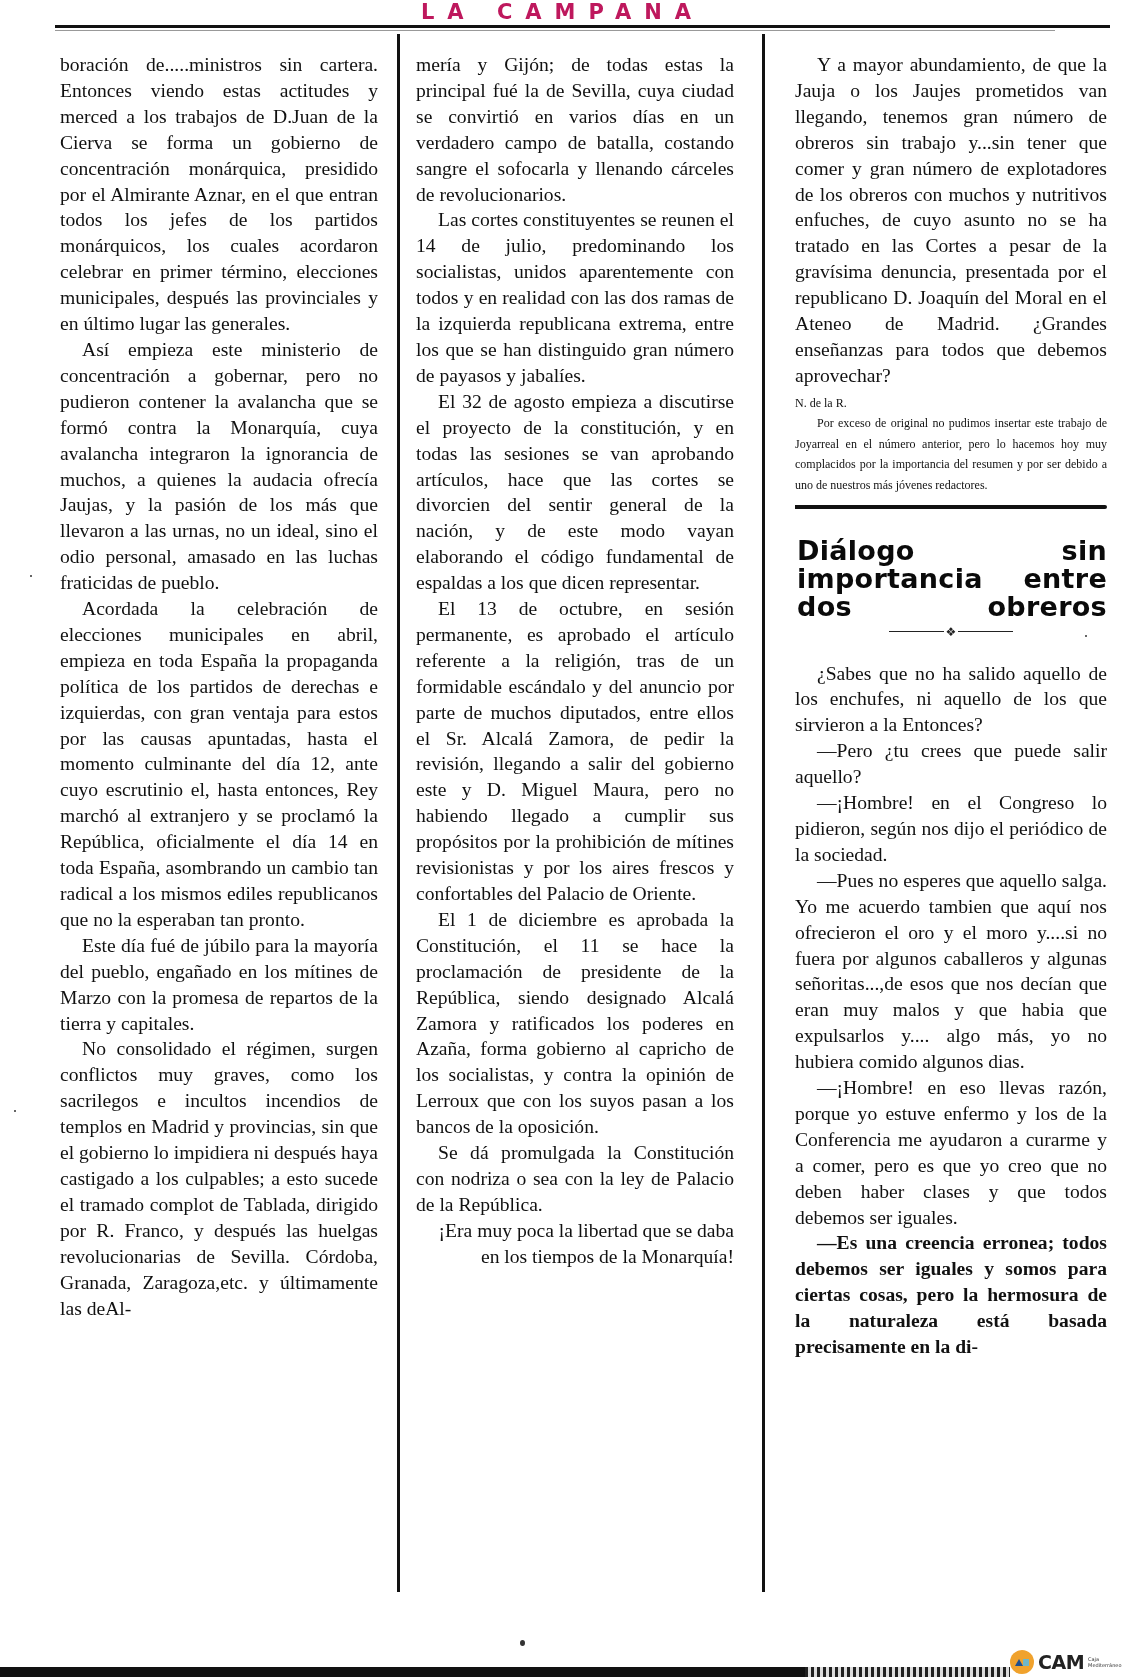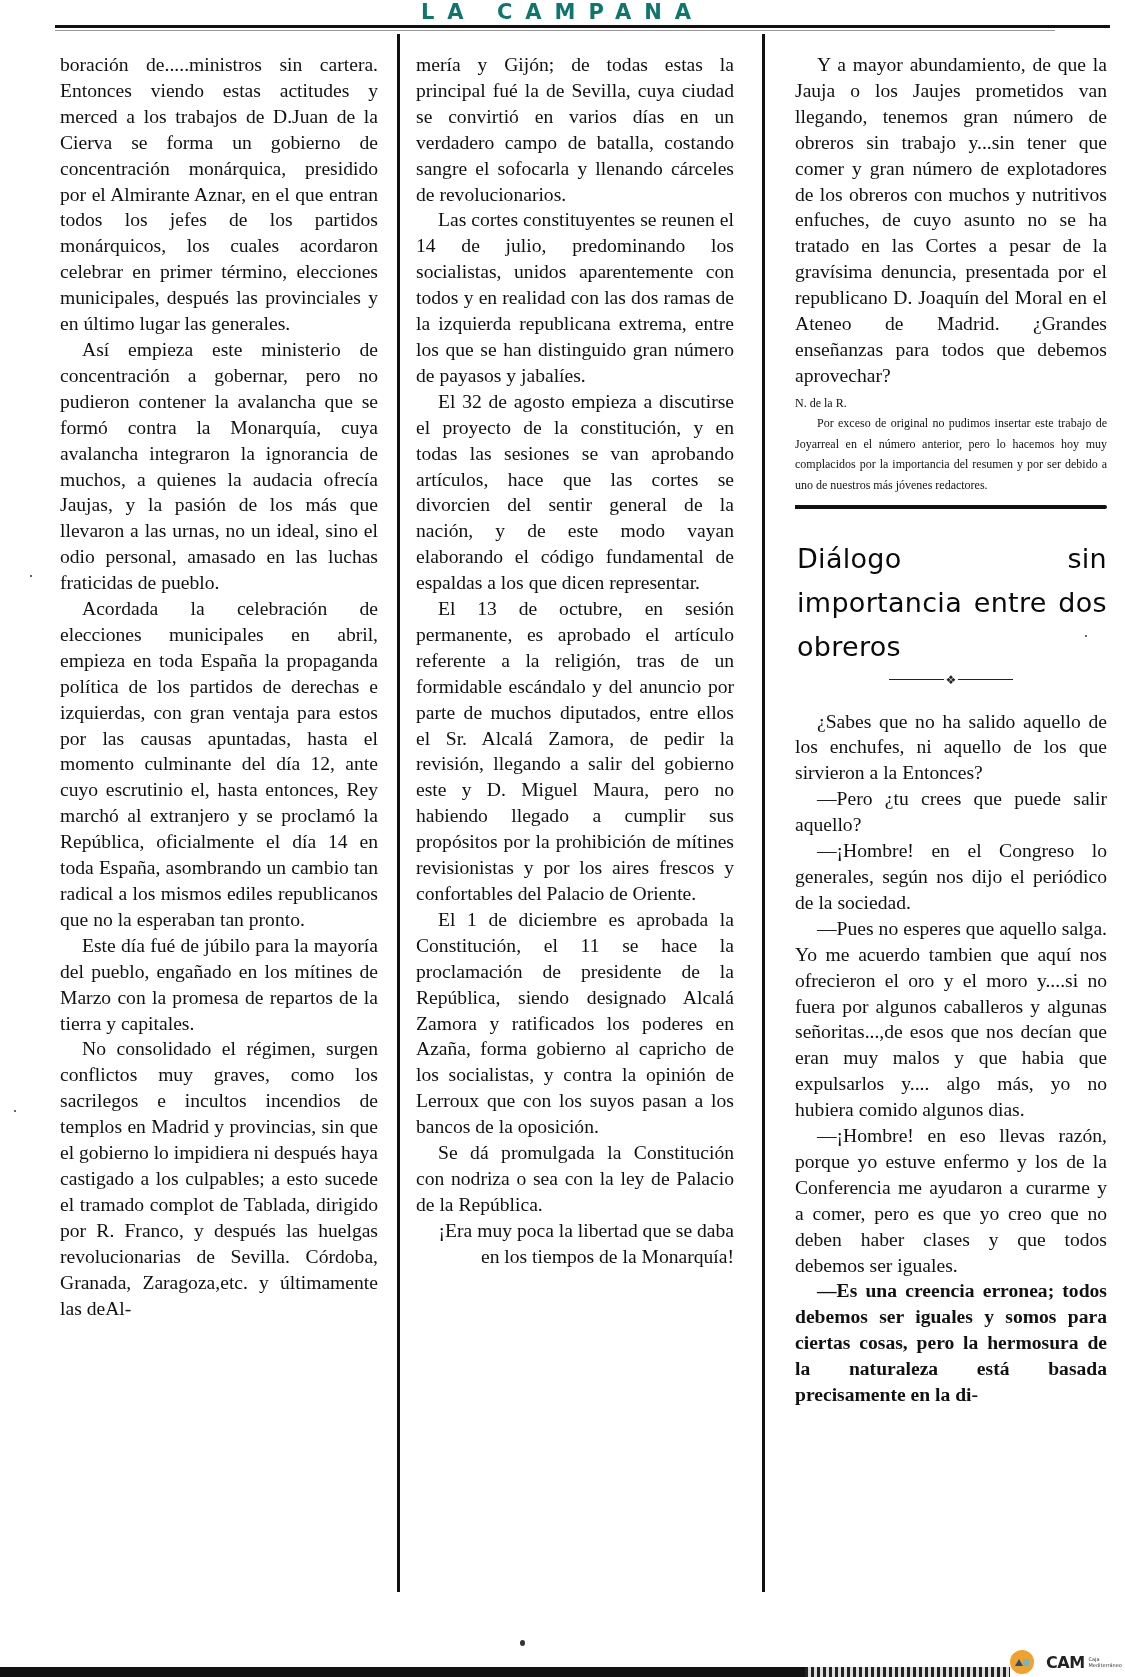--- a/index.html
+++ b/index.html
@@ -1,56 +1,56 @@
 <!DOCTYPE html>
 <html><head>
 <meta charset="utf-8">
 <style>
   html, body { margin: 0; padding: 0; background: #ffffff; }
   body { width: 1125px; height: 1677px; position: relative; overflow: hidden; color: #111; }
   .masthead {
     position: absolute; left: 0; top: 0; width: 1125px; height: 24px;
     text-align: center; font-family: "DejaVu Sans", sans-serif; font-weight: bold;
-    font-size: 21px; letter-spacing: 13px; line-height: 24px; color: #0f766e;
+    font-size: 21px; letter-spacing: 13px; line-height: 24px; color: #be185d;
   }
   .top-rule { position: absolute; left: 55px; top: 25px; width: 1055px; height: 3px; background: #111; }
   .top-rule-thin { position: absolute; left: 55px; top: 30px; width: 1000px; height: 1px; background: #999; }
   .col-rule { position: absolute; width: 3px; background: #111; }
   .column {
     position: absolute; font-family: "Liberation Serif", serif; font-size: 19.6px;
     line-height: 25.9px; text-align: justify; hyphens: manual;
   }
   .column p { margin: 0; text-indent: 0; }
   .column p.indent { text-indent: 22px; }
   .col1 { left: 60px; top: 52px; width: 318px; }
   .col2 { left: 416px; top: 52px; width: 318px; }
   .col3 { left: 788px; top: 52px; width: 312px; margin-left: 7px; }
   .signature { text-align: right; font-variant: small-caps; letter-spacing: 1px; padding-right: 20px; }
   .note-block { font-size: 12px; line-height: 20.5px; }
   .note-label { margin-top: 4px !important; }
   .section-rule { height: 4px; background: #111; margin: 10px 0 0 0; border-radius: 0 2px 2px 0; }
   .headline {
-    font-family: "DejaVu Sans", sans-serif; font-size: 27px; line-height: 44px;
+    font-family: "DejaVu Sans", sans-serif; font-size: 27px; line-height: 28px;
     text-align: justify; text-align-last: justify; margin: 28px 0 0 2px !important;
-    font-weight: normal; letter-spacing: 0.3px; color: #0a0a0a;
+    font-weight: bold; letter-spacing: 0.3px; color: #0a0a0a;
   }
   .ornament { text-align: center; margin: 2px 0 22px 0; font-size: 12px; line-height: 14px; color: #222; }
   .ornament .line { display: inline-block; width: 55px; height: 1px; background: #222; vertical-align: middle; }
   .ornament .glyph { display: inline-block; margin: 0 2px; vertical-align: middle; }
   .last-line { text-align: right; }
   .bold-ish { font-weight: bold; }
   .bottom-strip { position: absolute; left: 0; top: 1667px; width: 1010px; height: 10px; background: #111; }
   .bottom-strip-light { position: absolute; left: 805px; top: 1667px; width: 205px; height: 10px;
     background: repeating-linear-gradient(90deg, #222 0 3px, #ddd 3px 6px); }
   .logo { position: absolute; left: 1010px; top: 1648px; height: 28px; display: flex; align-items: center; }
   .logo-circle { width: 24px; height: 24px; border-radius: 50%; background: #f0a22d; position: relative; }
   .logo-circle .tri { position: absolute; left: 5px; top: 9px; width: 0; height: 0;
     border-left: 4px solid transparent; border-right: 4px solid transparent; border-bottom: 7px solid #1f4f8f; }
   .logo-circle .sq { position: absolute; left: 13px; top: 9px; width: 6px; height: 7px; background: #6fb7c9; }
-  .logo-text { font-family: "DejaVu Sans", sans-serif; font-weight: bold; font-size: 16px; margin-left: 12px; color: #222; letter-spacing: -0.5px; }
+  .logo-text { font-family: "DejaVu Sans", sans-serif; font-weight: bold; font-size: 19px; margin-left: 4px; color: #222; letter-spacing: -0.5px; }
   .logo-sub { font-family: "DejaVu Sans", sans-serif; font-size: 5px; line-height: 6px; margin-left: 4px; color: #333; }
   .speck { position: absolute; width: 2px; height: 2px; background: #333; border-radius: 50%; }
 </style>
 </head>
 <body>
 
 <div class="masthead">LA CAMPANA</div>
 <div class="top-rule"></div>
 <div class="top-rule-thin"></div>
 
@@ -82,21 +82,21 @@
     <p class="indent">Por exceso de original no pudimos insertar este trabajo de Joyarreal en el número anterior, pero lo hacemos hoy muy complacidos por la importancia del resumen y por ser debido a uno de nuestros más jóvenes redactores.</p>
   </div>
   <div class="section-rule"></div>
 
   <p class="headline">Diálogo sin importancia entre dos obreros</p>
   <div class="ornament">
     <span class="line"></span><span class="glyph">❖</span><span class="line"></span>
   </div>
   <p class="indent">¿Sabes que no ha salido aquello de los enchufes, ni aquello de los que sirvieron a la Entonces?</p>
   <p class="indent">—Pero ¿tu crees que puede salir aquello?</p>
-  <p class="indent">—¡Hombre! en el Congreso lo generales, según nos dijo el periódico de la sociedad.</p>
+  <p class="indent">—¡Hombre! en el Congreso lo pidieron, según nos dijo el periódico de la sociedad.</p>
   <p class="indent">—Pues no esperes que aquello salga. Yo me acuerdo tambien que aquí nos ofrecieron el oro y el moro y....si no fuera por algunos caballeros y algunas señoritas...,de esos que nos decían que eran muy malos y que habia que expulsarlos y.... algo más, yo no hubiera comido algunos dias.</p>
   <p class="indent">—¡Hombre! en eso llevas razón, porque yo estuve enfermo y los de la Conferencia me ayudaron a curarme y a comer, pero es que yo creo que no deben haber clases y que todos debemos ser iguales.</p>
   <p class="indent bold-ish">—Es una creencia erronea; todos debemos ser iguales y somos para ciertas cosas, pero la hermosura de la naturaleza está basada precisamente en la di-</p>
 </div>
 
 <div class="speck" style="left:30px;top:575px;"></div>
 <div class="speck" style="left:14px;top:1110px;"></div>
 <div class="speck" style="left:520px;top:1640px;width:5px;height:6px;"></div>
 <div class="speck" style="left:1085px;top:635px;"></div>
 

